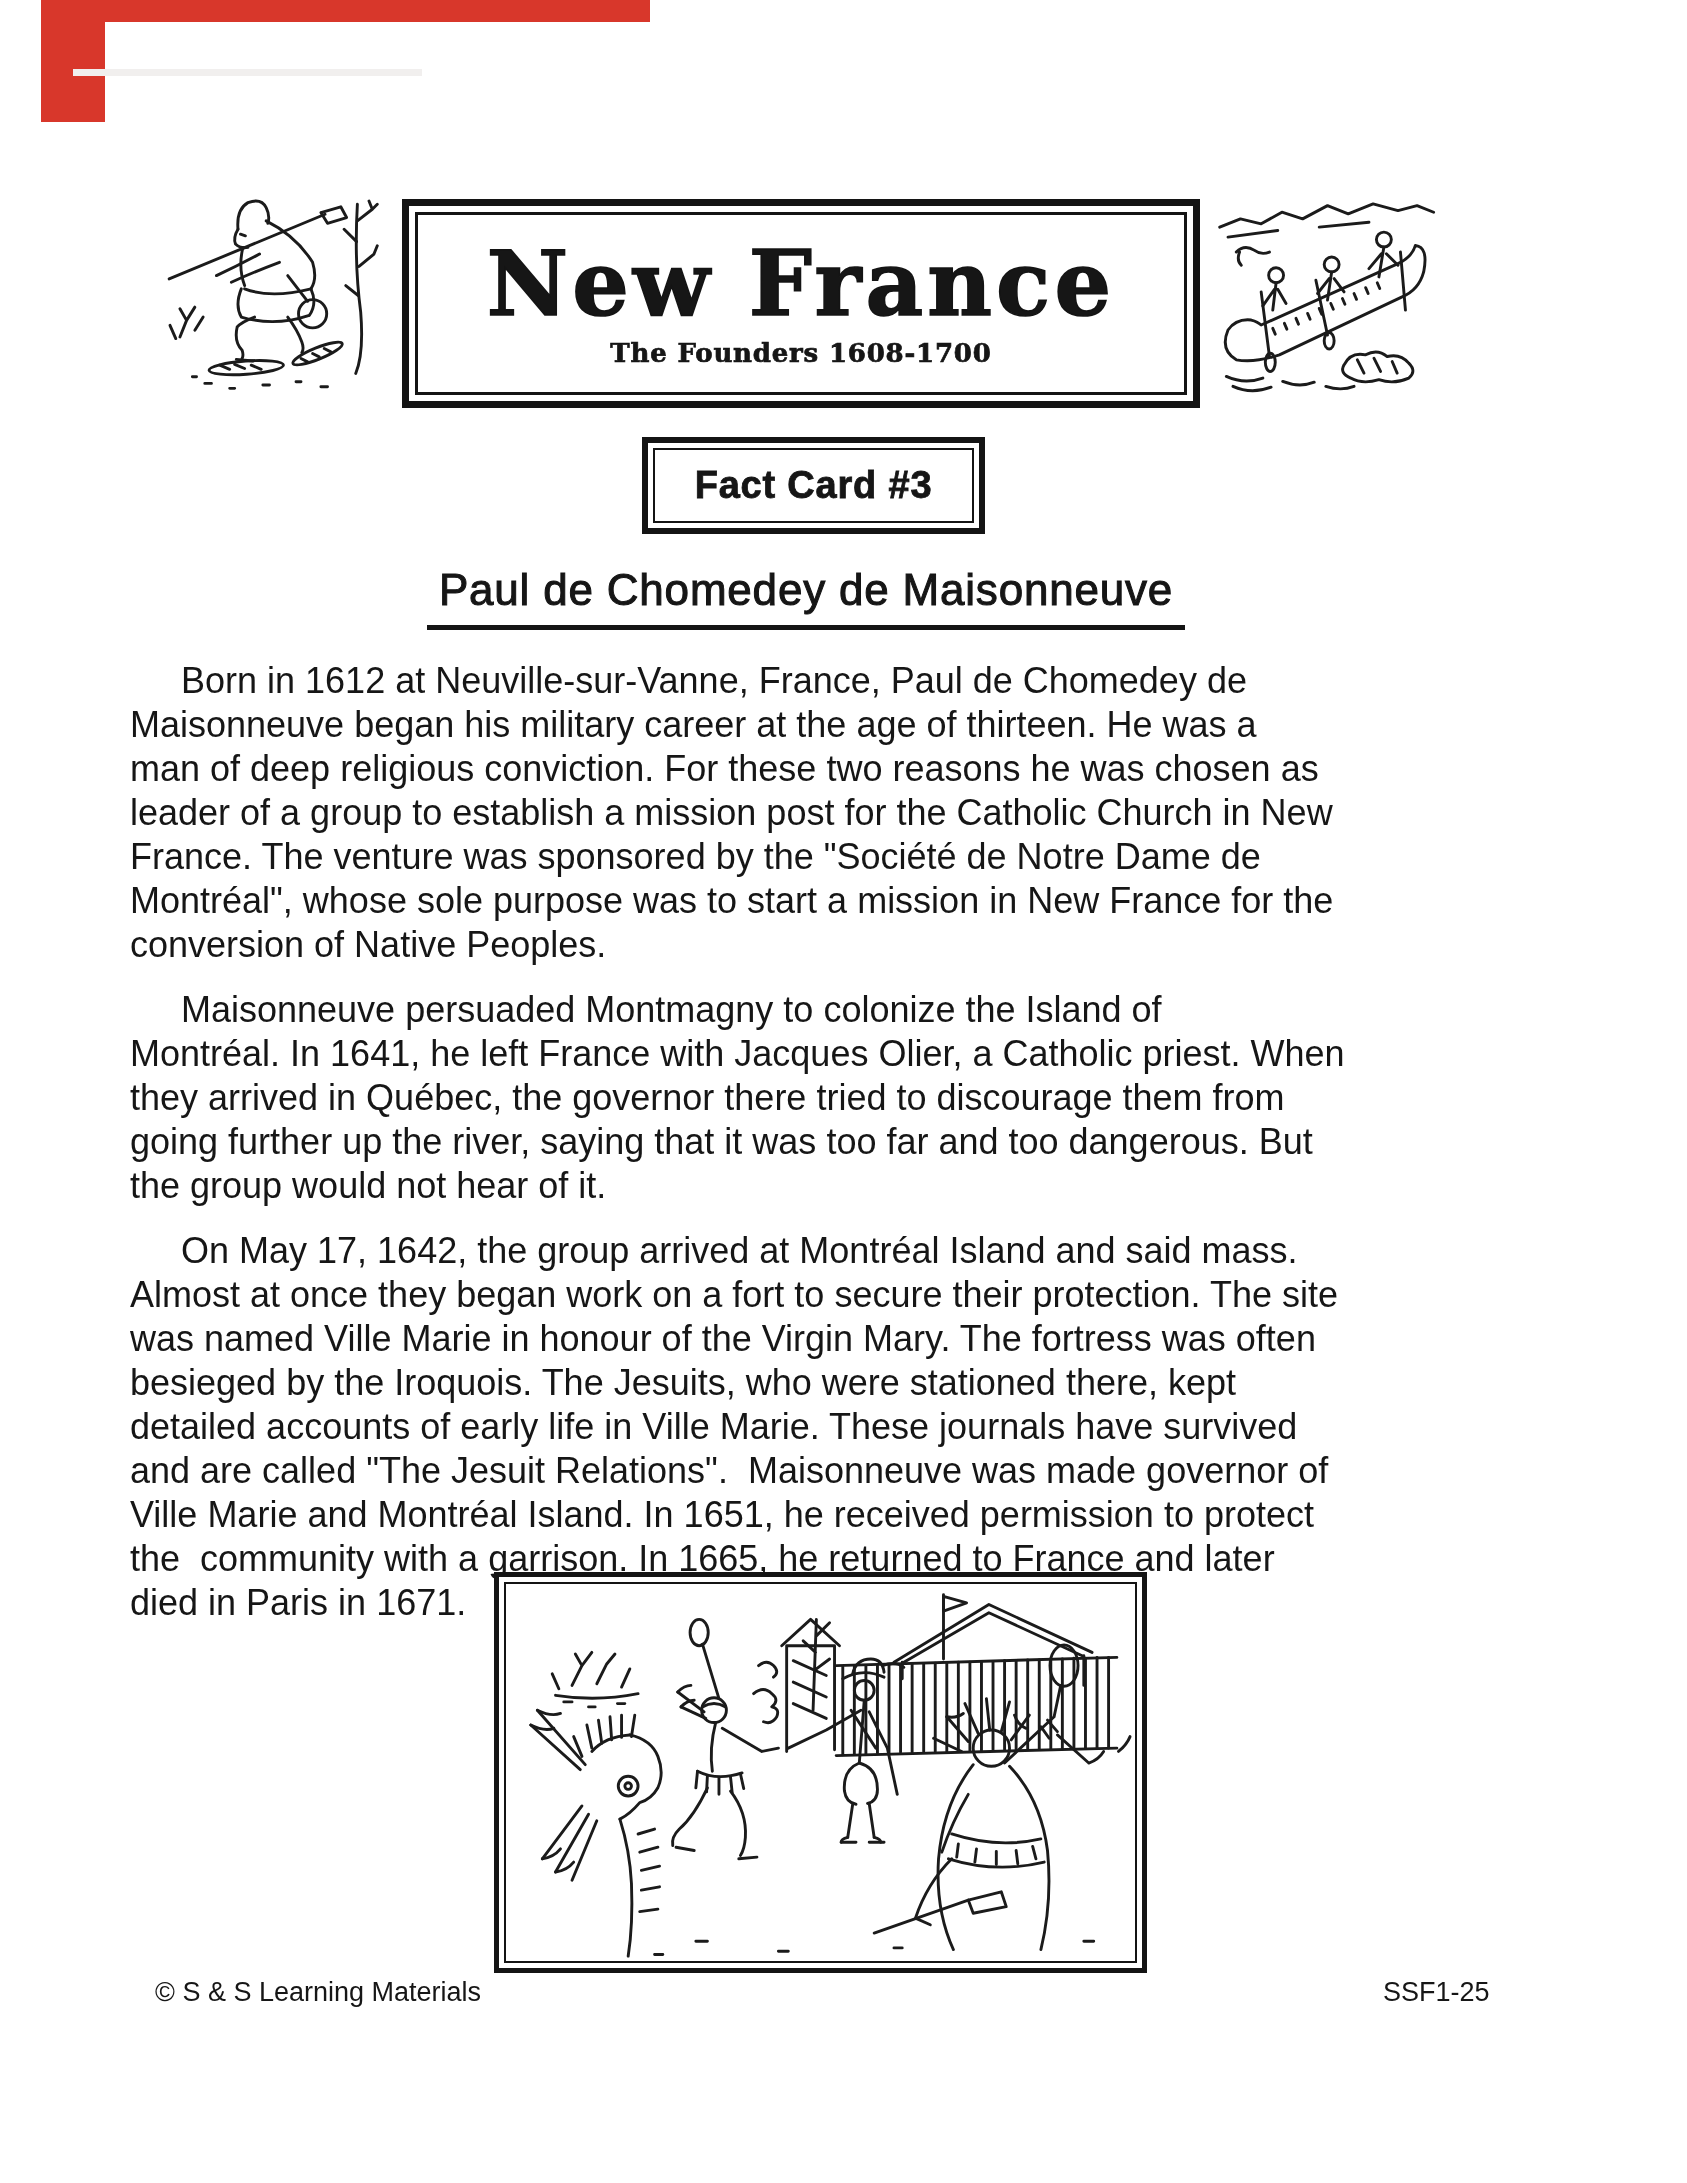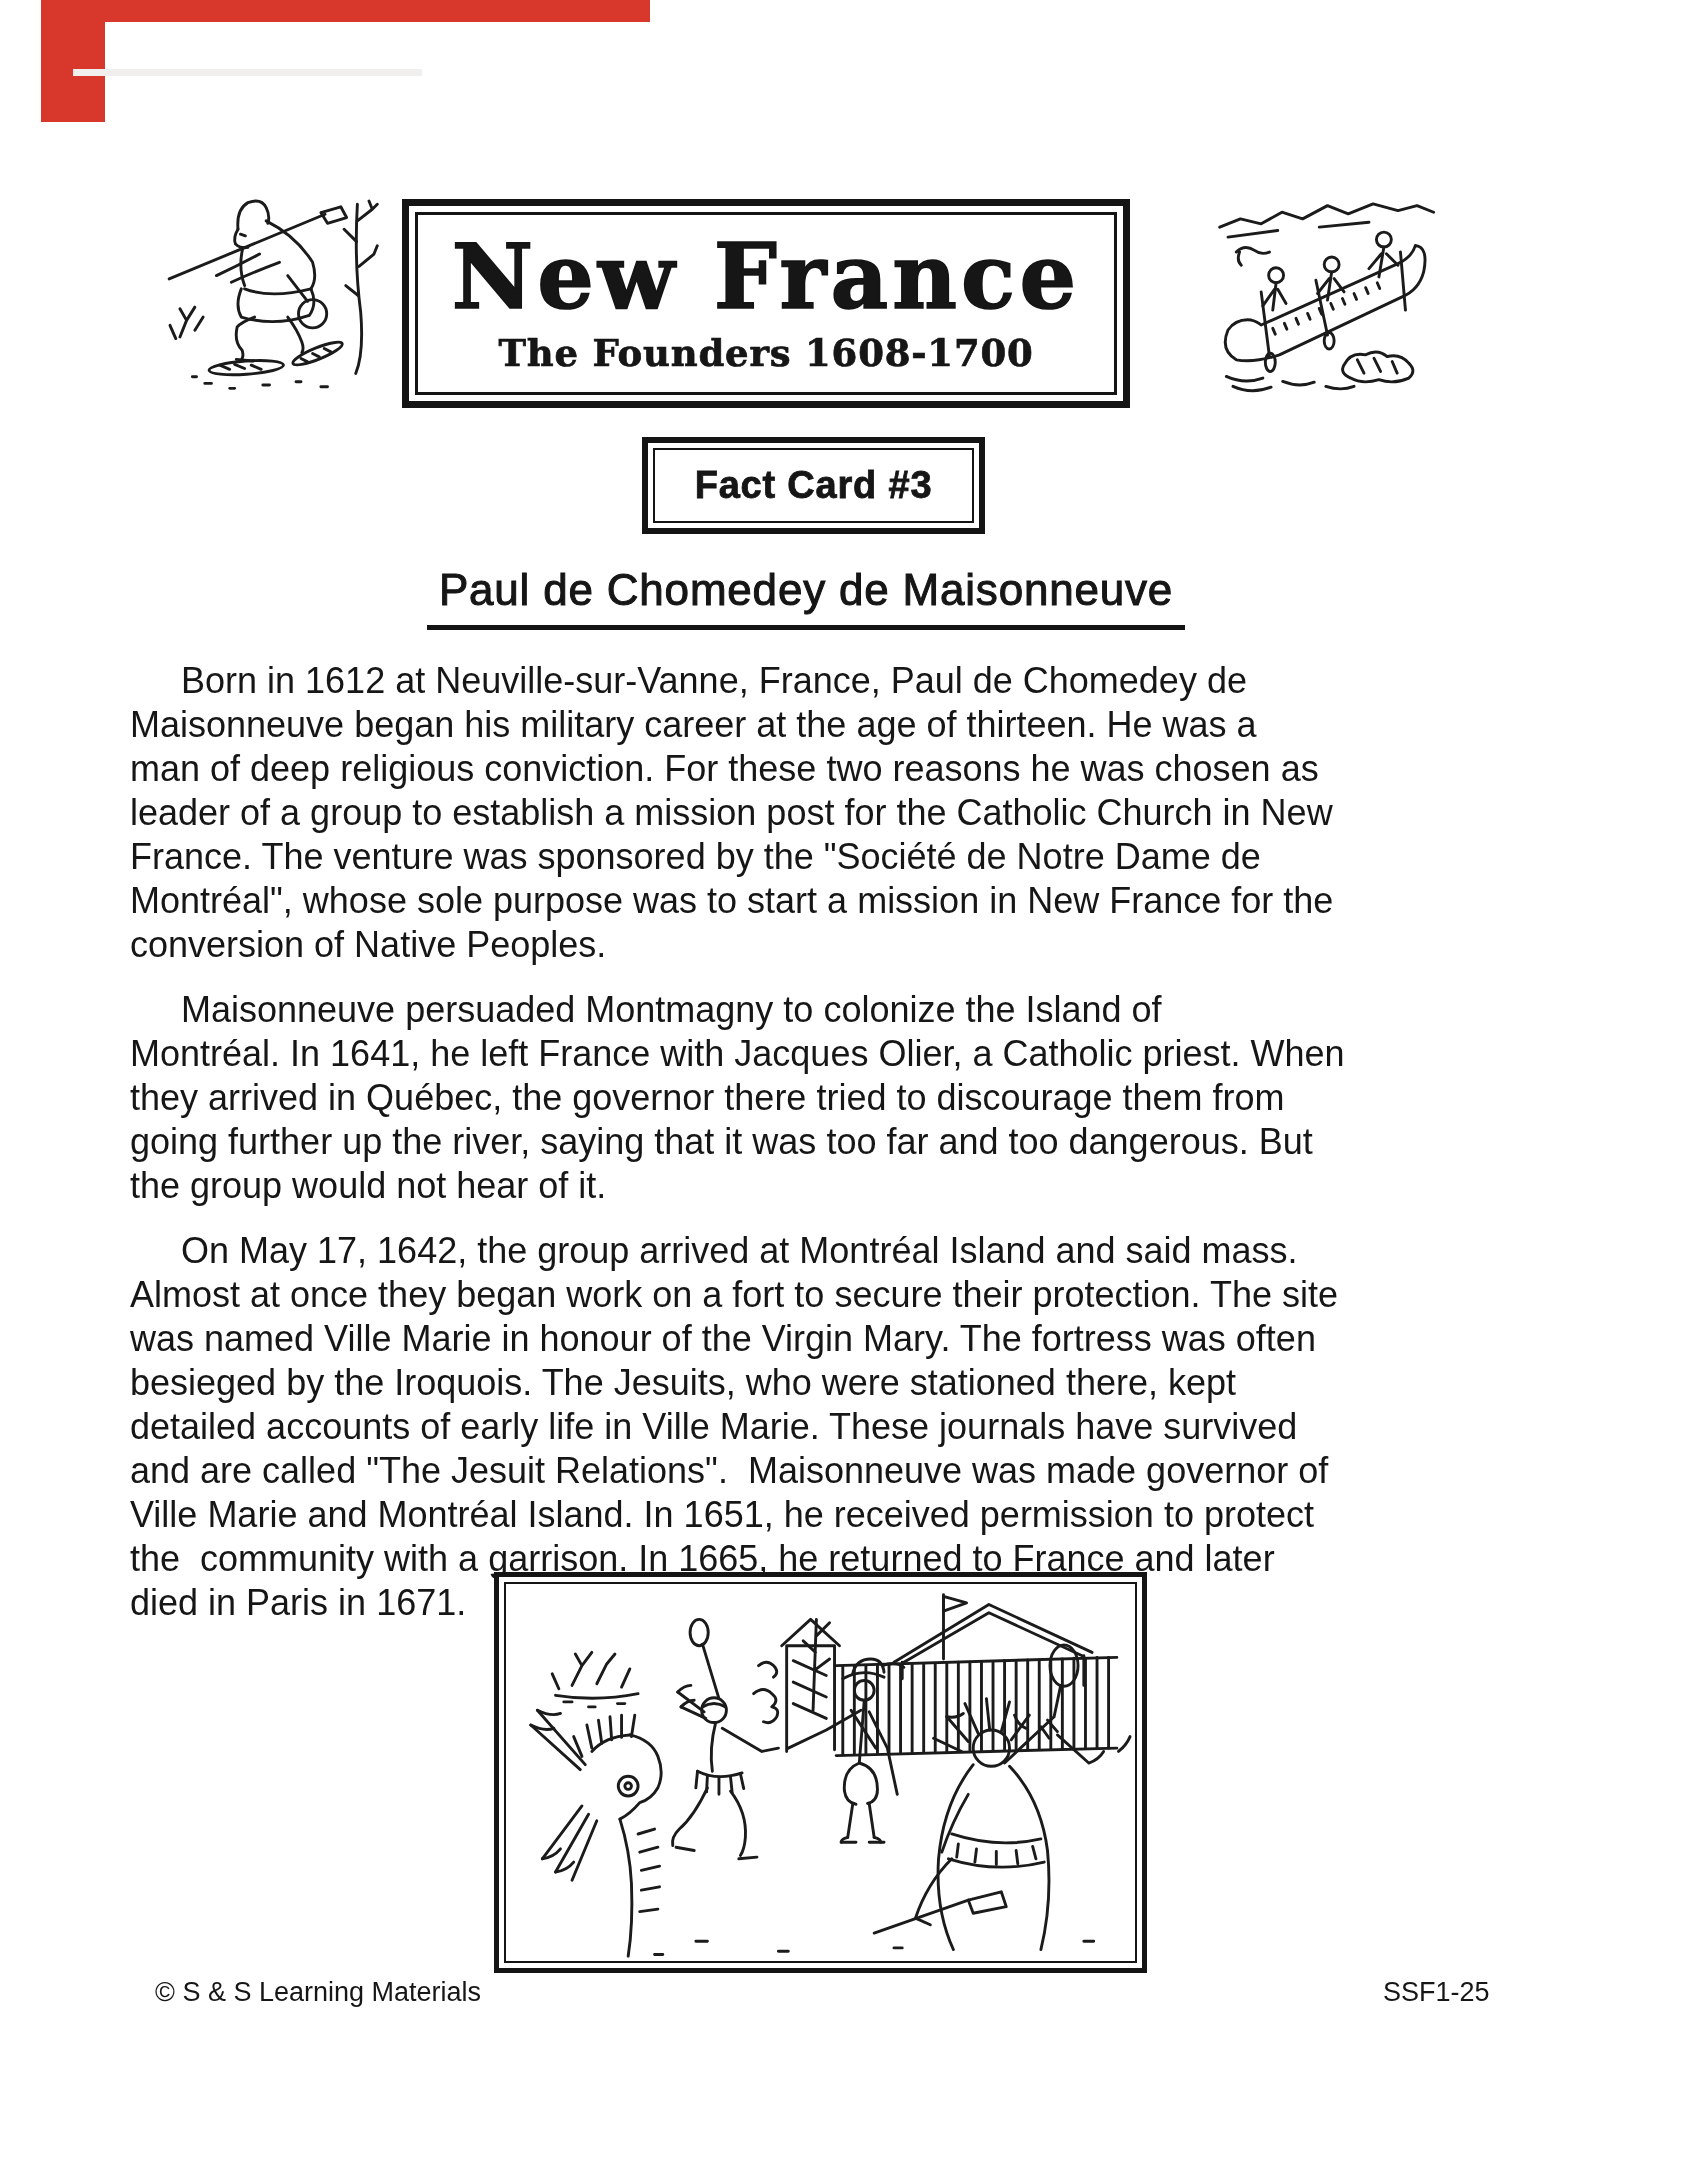--- a/index.html
+++ b/index.html
@@ -8,27 +8,27 @@
 
   
   .red-bar-v { position:absolute; left:41px; top:0; width:64px; height:122px; background:#d8372b; }
   .red-bar-h { position:absolute; left:105px; top:0; width:545px; height:22px; background:#d8372b; }
   .scan-line { position:absolute; left:73px; top:69px; width:349px; height:6.6px; background:#f1efee; }
 
   
   .illu { position:absolute; }
   .illu-left  { left:155px; top:196px; width:224px; height:199px; }
   .illu-right { left:1203px; top:194px; width:249px; height:199px; }
-  .header-box { position:absolute; left:402px; top:199px; width:728px; height:209px;
+  .header-box { position:absolute; left:402px; top:199px; width:798px; height:209px;
                 border:7.4px solid #141414; box-sizing:border-box; background:#fff; }
   .header-box-inner { position:absolute; inset:5.8px; border:3.3px solid #141414;
                 display:flex; flex-direction:column; align-items:center; justify-content:center; }
   .nf-title { font-family:"DejaVu Serif", serif; font-weight:bold; font-size:89px; line-height:1;
               letter-spacing:4.1px; -webkit-text-stroke:1.6px #141414; white-space:nowrap; }
-  .nf-sub   { font-family:"DejaVu Serif", serif; font-weight:bold; font-size:37px; margin-top:10px;
+  .nf-sub   { font-family:"DejaVu Serif", serif; font-weight:bold; font-size:26px; margin-top:10px;
               letter-spacing:0.8px; -webkit-text-stroke:0.7px #141414; white-space:nowrap; }
 
   
   .fact-box { position:absolute; left:642px; top:437px; width:343px; height:97px;
               border:6.6px solid #141414; box-sizing:border-box; }
   .fact-inner { position:absolute; inset:5px; border:2.5px solid #141414;
               display:flex; align-items:center; justify-content:center; }
   .fact-label { font-size:38px; font-weight:bold; letter-spacing:0.8px;text-align:center; -webkit-text-stroke:0.8px #141414; }
 
   

